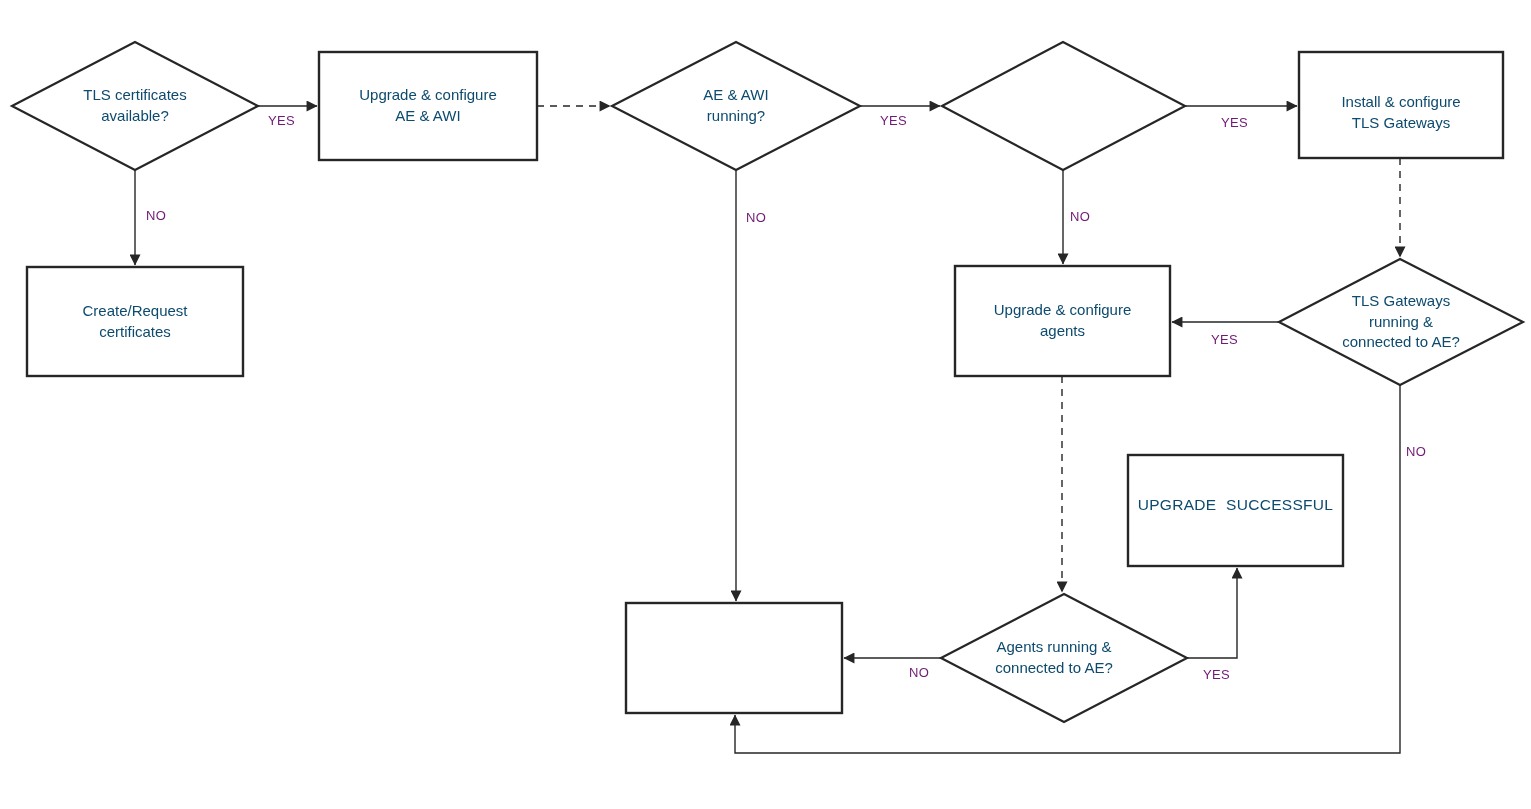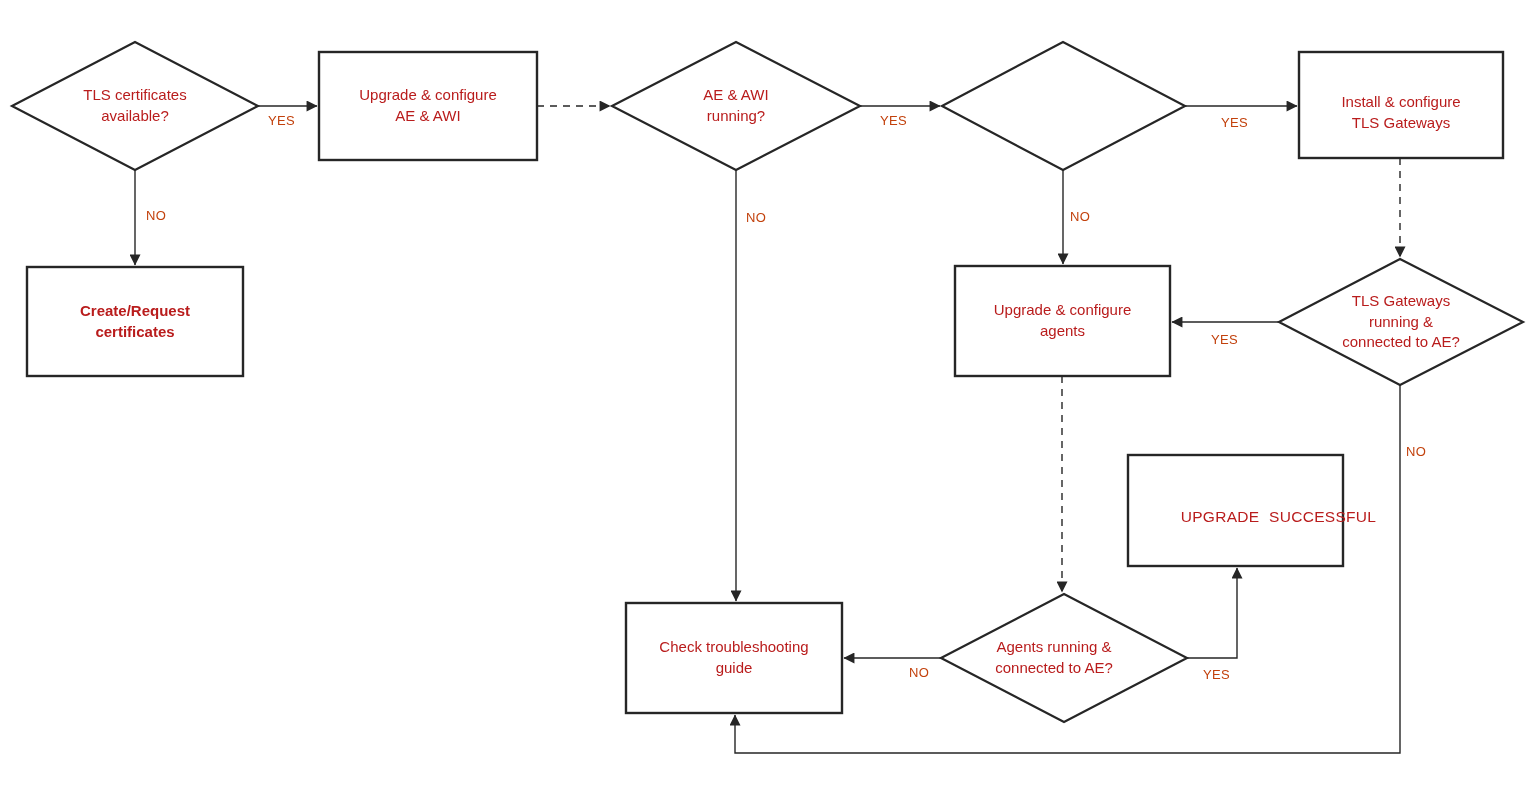--- a/index.html
+++ b/index.html
@@ -14,28 +14,28 @@
   #wires { position: absolute; left: 0; top: 0; }
   .node-label {
     position: absolute;
     display: flex;
     align-items: center;
     justify-content: center;
     text-align: center;
     white-space: pre-line;
     font-size: 15px;
     line-height: 1.38;
-    color: #b91c1c;
+    color: #0c4a6e;
     pointer-events: none;
   }
   .node-label.caps { font-size: 15.5px; word-spacing: 5px; letter-spacing: 0.3px; }
   .edge-label {
     position: absolute;
     font-size: 13px;
-    color: #c2410c;
+    color: #701a75;
     letter-spacing: 0.3px;
     pointer-events: none;
   }
 </style>
 </head>
 <body>
 
 <div id="canvas">
 
   <svg id="wires" width="1531" height="809" viewBox="0 0 1531 809">
@@ -74,30 +74,28 @@
   </svg>
 
   <div class="node-label" style="left:12px;  top:42px;  width:246px; height:128px;">TLS certificates
 available?</div>
   <div class="node-label" style="left:319px; top:52px;  width:218px; height:108px;">Upgrade &amp; configure
 AE &amp; AWI</div>
   <div class="node-label" style="left:612px; top:42px;  width:248px; height:128px;">AE &amp; AWI
 running?</div>
   <div class="node-label" style="left:1299px;top:52px;  width:204px; height:122px;">Install &amp; configure
 TLS Gateways</div>
-  <div class="node-label" style="left:27px;  top:267px; width:216px; height:109px;font-weight:bold;">Create/Request
+  <div class="node-label" style="left:27px;  top:267px; width:216px; height:109px;">Create/Request
 certificates</div>
   <div class="node-label" style="left:955px; top:266px; width:215px; height:110px;">Upgrade &amp; configure
 agents</div>
   <div class="node-label" style="left:1279px;top:259px; width:244px; height:126px;">TLS Gateways
 running &amp;
 connected to AE?</div>
-  <div class="node-label caps" style="left:1128px;top:457px; width:215px; height:120px;padding-left:43px;">UPGRADE  SUCCESSFUL</div>
-  <div class="node-label" style="left:626px; top:603px; width:216px; height:110px;">Check troubleshooting
-guide</div>
+  <div class="node-label caps" style="left:1128px;top:445px; width:215px; height:120px;">UPGRADE  SUCCESSFUL</div>
   <div class="node-label" style="left:931px; top:594px; width:246px; height:128px;">Agents running &amp;
 connected to AE?</div>
 
   <div class="edge-label" style="left:268px;  top:113px;">YES</div>
   <div class="edge-label" style="left:146px;  top:208px;">NO</div>
   <div class="edge-label" style="left:880px;  top:113px;">YES</div>
   <div class="edge-label" style="left:746px;  top:210px;">NO</div>
   <div class="edge-label" style="left:1221px; top:115px;">YES</div>
   <div class="edge-label" style="left:1070px; top:209px;">NO</div>
   <div class="edge-label" style="left:1211px; top:332px;">YES</div>

